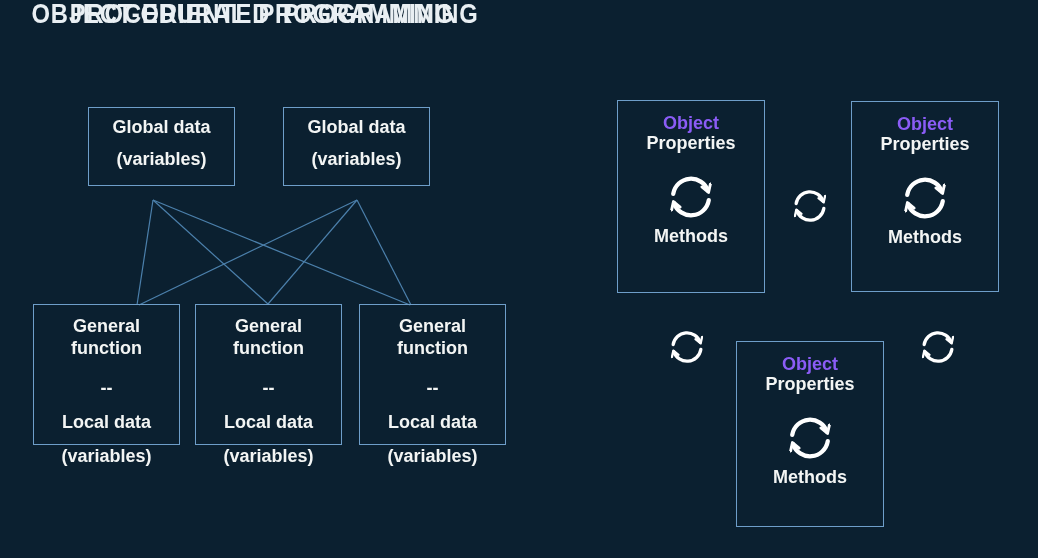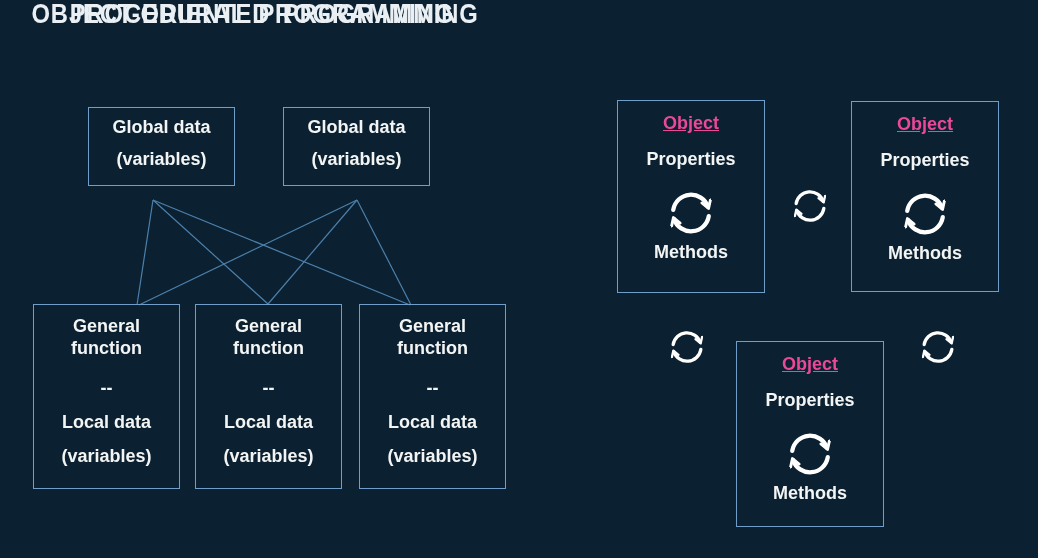--- a/index.html
+++ b/index.html
@@ -15,29 +15,29 @@
   .title.left{left:0;top:38;width:524px;}
   .title.right{left:596
   ;top:38;width:420px;}
   .box{
     position:absolute;border:1.5px solid #6e9ec9;box-sizing:border-box;
     color:#f3f5f4;font-size:18px;font-weight:700;text-align:center;
   }
   .gbox{top:107px;width:147px;height:79px;display:flex;flex-direction:column;
         align-items:center;justify-content:center;gap:13px;padding-bottom:6px;}
   .gbox div{line-height:19px;}
-  .fbox{top:304px;width:147px;height:185px;}
+  .fbox{top:304px;width:147px;height:141px;}
   .fbox div{line-height:22px;}
   .fbox .l1{margin-top:10px;}
   .fbox .l3{margin-top:18px;}
   .fbox .l4{margin-top:12px;}
   .fbox .l5{margin-top:12px;}
   .obox{display:flex;flex-direction:column;align-items:center;width:148px;}
-  .obox .obj-label{margin-top:12px;line-height:20px;color:#ec4899;text-decoration:underline;}
-  .obox .obj-props{margin-top:16px;line-height:20px;text-align:right;}
+  .obox .obj-label{margin-top:12px;line-height:20px;color:#8b5cf6;}
+  .obox .obj-props{margin-top:0;line-height:20px;text-align:right;}
   .obox .obj-methods{margin-top:2px;line-height:20px;}
   .obox .sync{margin-top:17px;}
   .sync{display:block;}
   .sync.big{width:54px;height:54px;}
   .sync.small{position:absolute;width:42px;height:42px;}
   .connectors{position:absolute;left:0;top:0;pointer-events:none;}
 </style>
 </head>
 <body>
 

